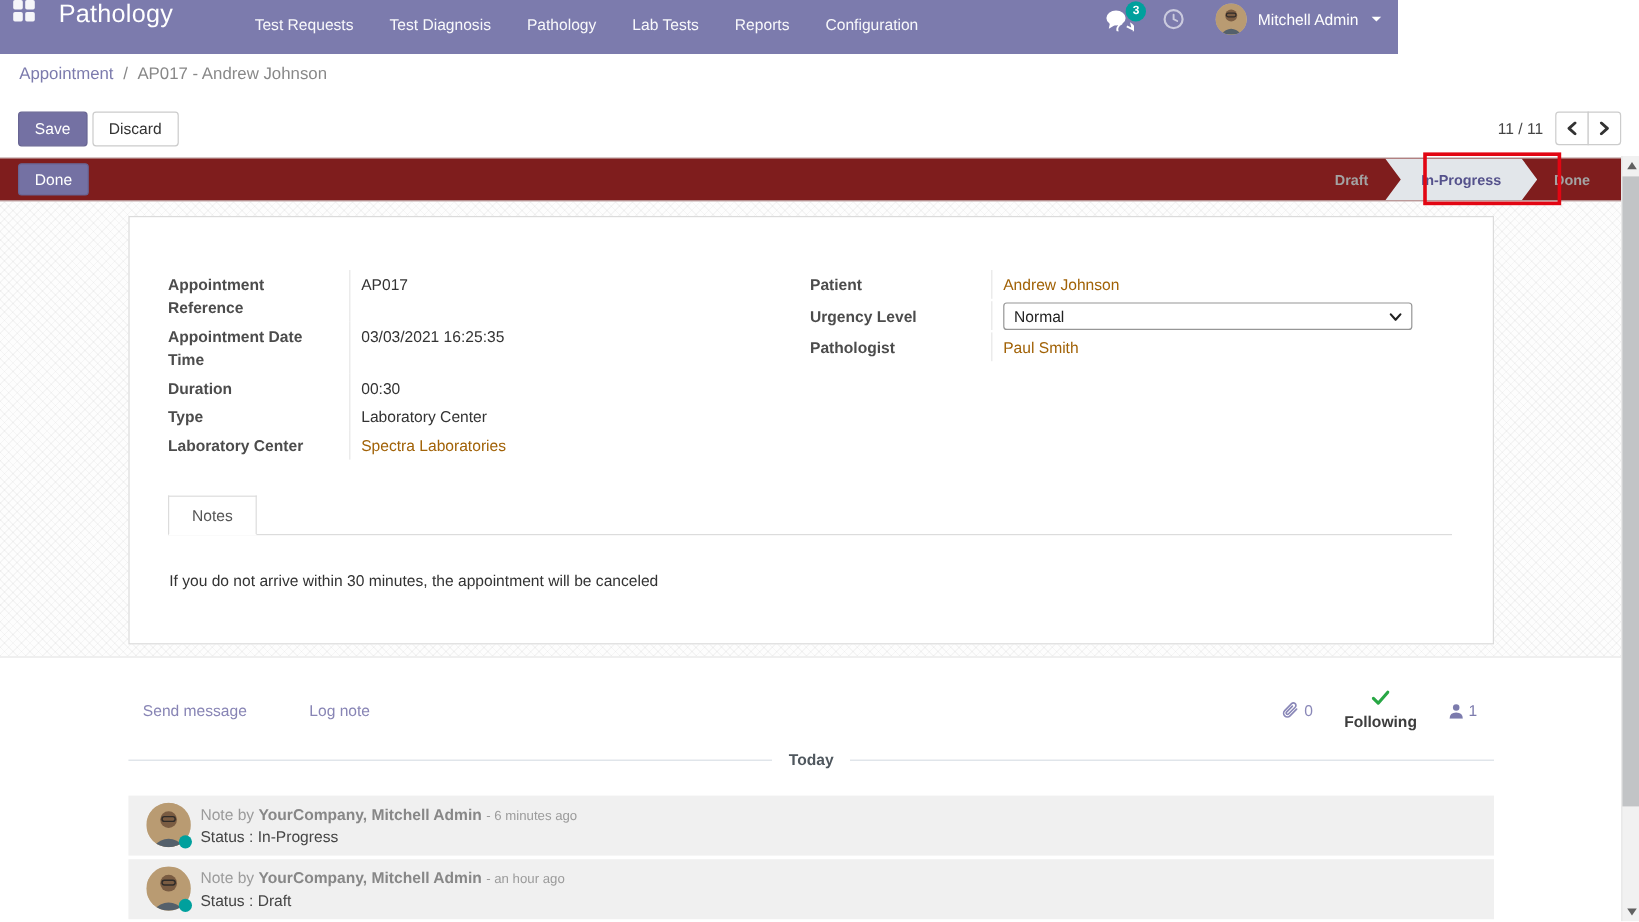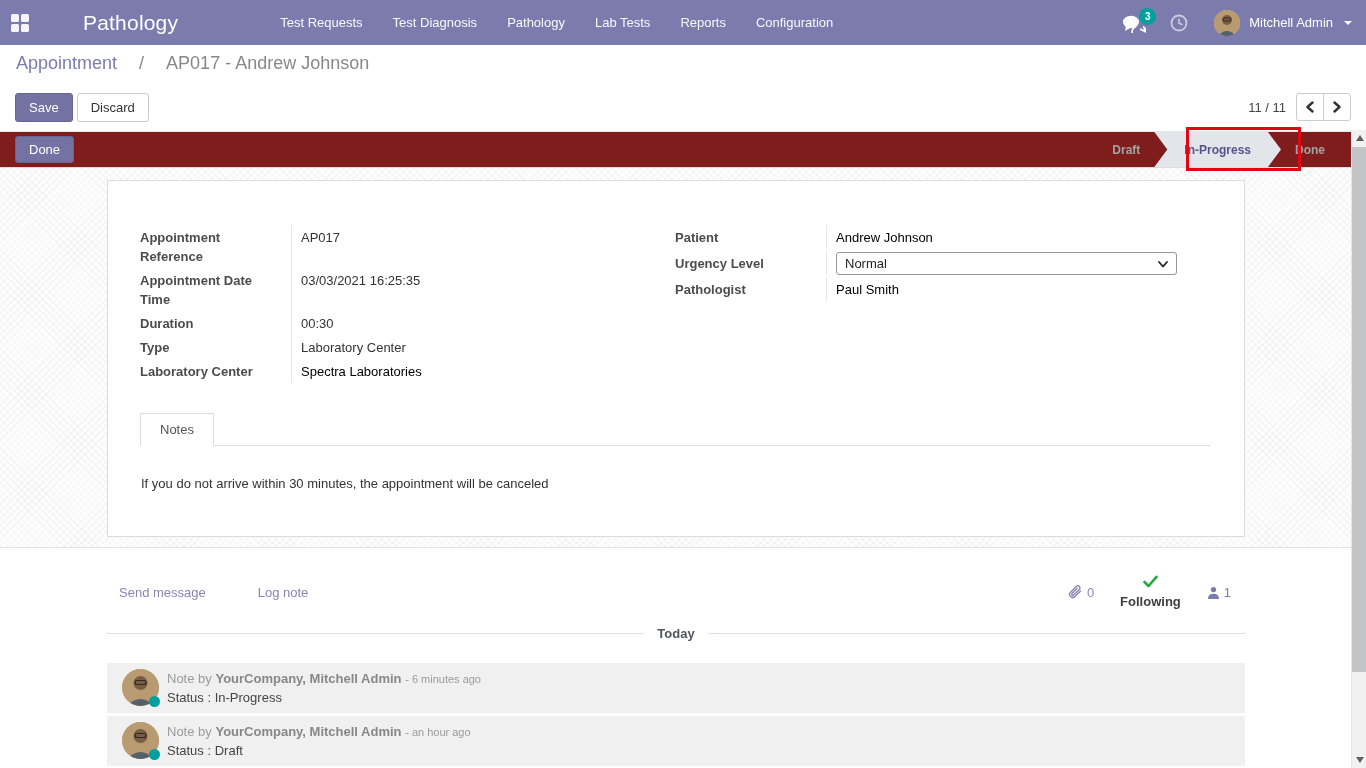--- a/index.html
+++ b/index.html
@@ -2,36 +2,36 @@
 <html><head>
 <meta charset="utf-8">
 <style>
   * { margin:0; padding:0; box-sizing:border-box; }
   html,body { width:1366px; height:768px; }
   body { font-family:"Liberation Sans", sans-serif; background:#fff; overflow:hidden; position:relative; }
 
   .screen { position:absolute; top:0; left:0; width:1366px; height:768px; overflow:hidden; background:#fff; }
 
   
-  .navbar { position:absolute; top:0; left:0; width:1366px; height:45px; background:#7c7bad; display:flex; align-items:center; color:#fff;gap:34px; }
+  .navbar { position:absolute; top:0; left:0; width:1165px; height:45px; background:#7c7bad; display:flex; align-items:flex-start; color:#fff; }
   .apps-icon { width:18px; height:18px; margin-left:11px; display:grid; grid-template-columns:8px 8px; grid-template-rows:8px 8px; gap:2px; cursor:pointer; }
   .apps-icon span { background:rgba(255,255,255,.92); border-radius:1.5px; }
   .brand { font-size:21px; font-weight:500; margin-left:20px; letter-spacing:.2px; cursor:pointer; }
   .nav-menus { display:flex; margin-left:56px; gap:6px; }
   .nav-item { font-size:13px; padding:13px 12px; color:rgba(255,255,255,.95); cursor:pointer; white-space:nowrap; }
   .nav-right { margin-left:auto; display:flex; align-items:center; margin-right:14px; }
   .nav-icon-wrap { position:relative; padding:6px 12px; cursor:pointer; display:flex; align-items:center; }
   .badge-count { position:absolute; top:1px; right:2px; background:#00a09d; color:#fff; font-size:10px; min-width:17px; height:17px; border-radius:9px; display:flex; align-items:center; justify-content:center; font-weight:700; }
   .user-menu { display:flex; align-items:center; gap:9px; margin-left:14px; cursor:pointer; }
   .avatar-sm { width:26px; height:26px; border-radius:50%; overflow:hidden; background:#c8b59a; flex:none; }
   .user-name { font-size:13px; }
   .caret-down { width:0; height:0; border-left:4px solid transparent; border-right:4px solid transparent; border-top:4px solid #fff; margin-left:2px; }
 
   
-  .breadcrumb-row { position:absolute; top:53px; left:16px; font-size:18px; color:#888; display:flex; gap:22px; align-items:flex-start; }
+  .breadcrumb-row { position:absolute; top:53px; left:16px; font-size:14px; color:#888; display:flex; gap:8px; align-items:flex-start; }
   .breadcrumb-link { color:#7c7bad; cursor:pointer; }
   .actions-row { position:absolute; top:92px; left:15px; right:15px; height:30px; display:flex; align-items:center; }
   .btn { font-size:13px; border-radius:3px; padding:6px 13px; cursor:pointer; border:1px solid transparent; }
   .btn-primary { background:#7471a3; border-color:#686593; color:#fff; }
   .btn-default { background:#fff; border-color:#cbcbcb; color:#333; margin-left:4px; }
   .pager { margin-left:auto; display:flex; align-items:center; gap:10px; }
   .pager-count { font-size:13px; color:#444; }
   .pager-btns { display:flex; }
   .pager-btn { width:28px; height:28px; border:1px solid #ccc; background:#fff; display:flex; align-items:center; justify-content:center; cursor:pointer; }
   .pager-btn.prev { border-radius:3px 0 0 3px; }
@@ -51,21 +51,21 @@
   .form-bg { position:absolute; top:168px; left:0; width:1351px; height:379px; background-color:#fdfdfd;
     background-image:repeating-linear-gradient(45deg, rgba(110,110,110,.055) 0 1px, transparent 1px 5px),
                      repeating-linear-gradient(-45deg, rgba(110,110,110,.055) 0 1px, transparent 1px 5px); }
   .sheet { position:absolute; top:180px; left:107px; width:1138px; height:357px; background:#fff; border:1px solid #dbdbdb; padding:44px 34px 0 32px; }
   .field-cols { display:flex; }
   .field-table { width:49%; }
   .field-table.right { margin-left:auto; width:50%; }
   .field-row { display:flex; }
   .field-label { width:152px; flex:none; font-size:13px; font-weight:700; color:#4c4c4c; line-height:19px; padding:2.5px 14px 2.5px 0; border-right:1px solid #e7e7e7; }
   .field-value { font-size:13px; color:#333; line-height:19px; padding:2.5px 0 2.5px 9px; flex:1; }
-  .field-link { color:#000000; cursor:pointer;margin-top:48px; }
+  .field-link { color:#a16207; cursor:pointer;margin-top:48px; }
   .o-select { width:341px; height:23px; border:1px solid #969696; border-radius:3px; background:#fff; display:flex; align-items:center; padding:0 8px; font-size:13px; color:#222; cursor:pointer; position:relative; }
   .o-select .sel-chevron { position:absolute; right:7px; top:5px; }
 
   
   .notebook { margin-top:30px; }
   .tab-strip { border-bottom:1px solid #dcdcdc; display:flex; }
   .tab { font-size:13px; color:#555; padding:8px 19px; border:1px solid #dcdcdc; border-bottom:1px solid #fff; margin-bottom:-1px; background:#fff; border-radius:0; cursor:pointer; }
   .tab-pane { padding:30px 0 0 1px; font-size:13px; color:#333; }
 
   

